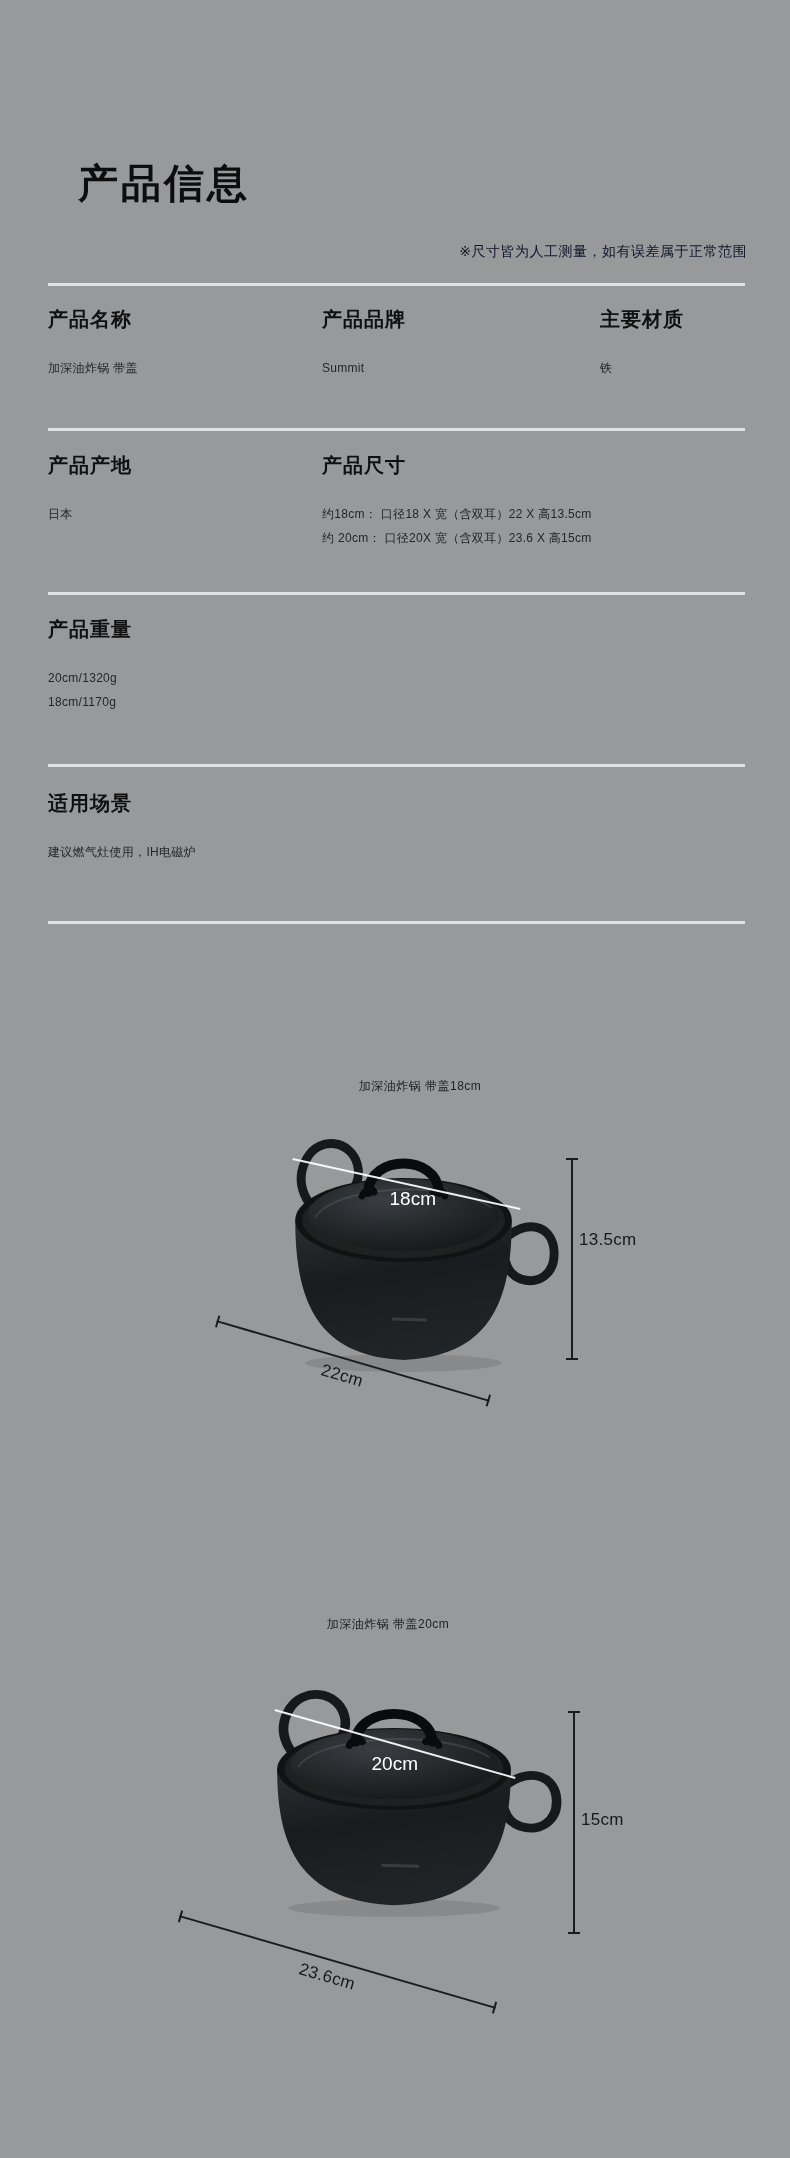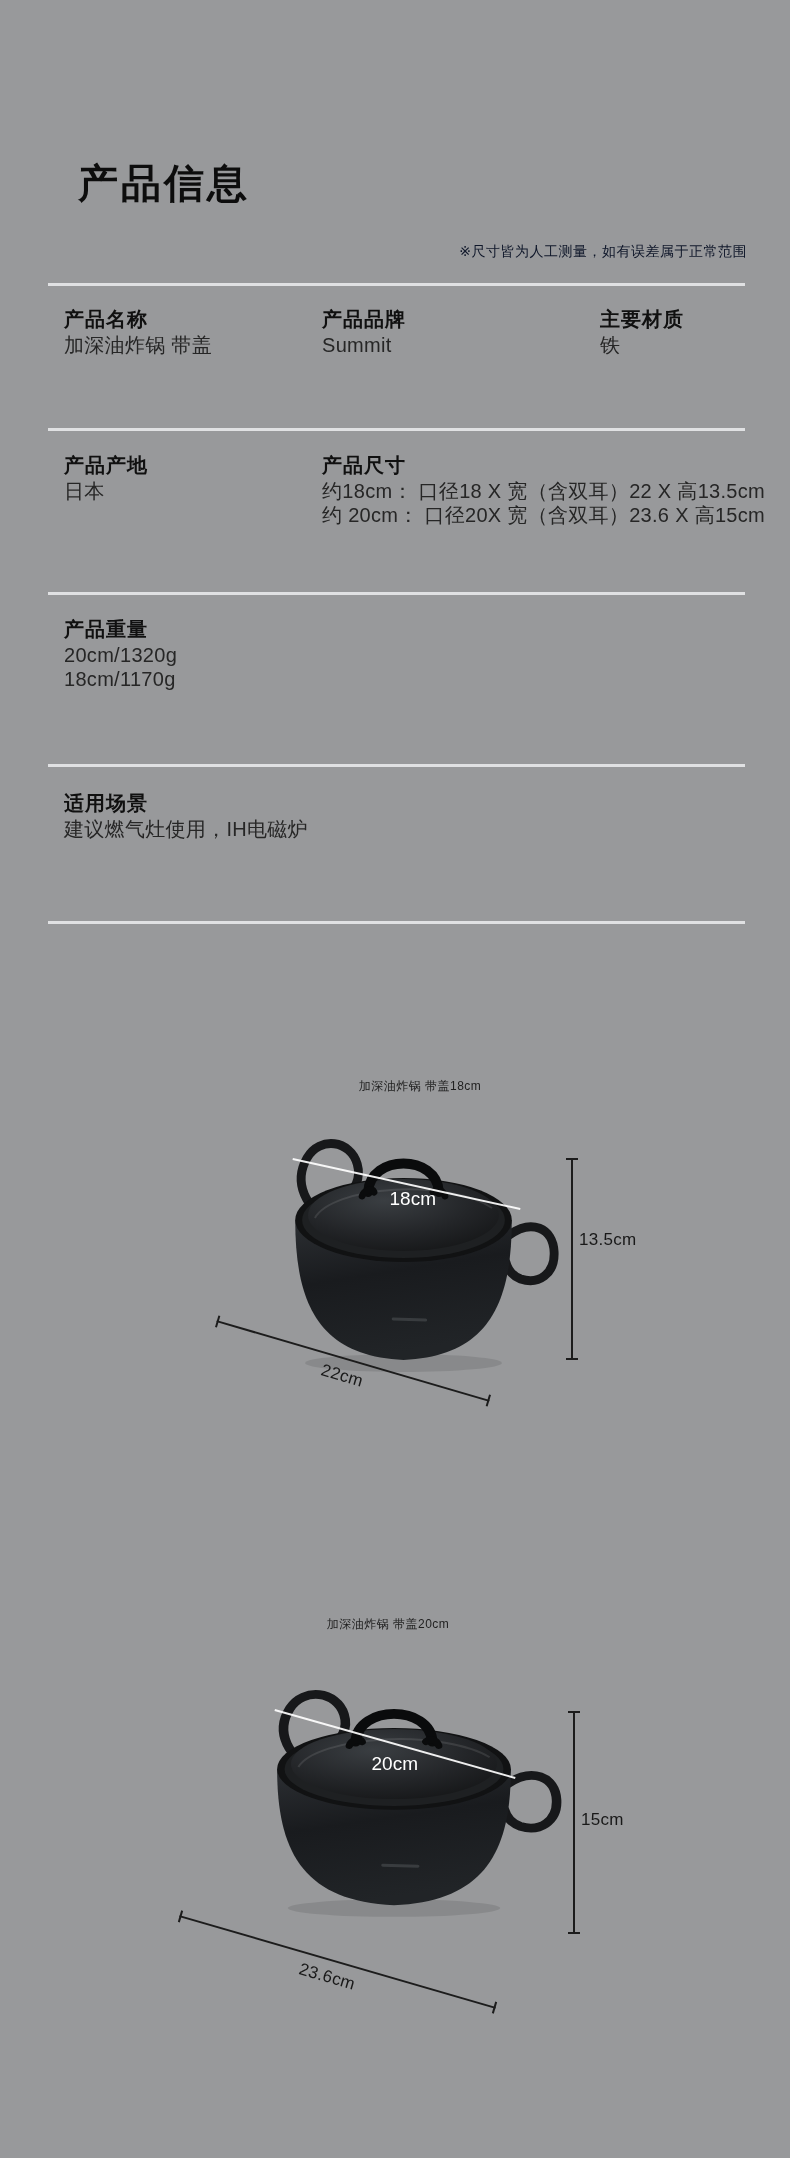--- a/index.html
+++ b/index.html
@@ -21,23 +21,23 @@
   .note{
     position:absolute;right:43px;top:243px;
     font-size:14px;color:#0f172a;letter-spacing:0.5px;
   }
   .divider{
     position:absolute;left:48px;width:697px;height:3px;background:#e0e1e3;
   }
   .d1{top:283px}.d2{top:428px}.d3{top:592px}.d4{top:764px}.d5{top:921px}
   .cell{position:absolute;}
   .cell .label{font-size:20px;font-weight:700;color:#101010;letter-spacing:1px;}
-  .cell .lines{font-size:20px;color:#262626;line-height:24px;letter-spacing:0.3px;}
+  .cell .lines{margin-top:23px;font-size:12px;color:#262626;line-height:24px;letter-spacing:0.3px;}
   .r1{top:306px}.r2{top:452px}.r3{top:616px}.r4{top:790px}
-  .c1{left:64px}.c2{left:322px}.c3{left:600px}
+  .c1{left:48px}.c2{left:322px}.c3{left:600px}
 
   .figure{position:absolute;left:0;width:790px;}
   .fig1{top:1070px;height:390px;}
   .fig2{top:1600px;height:460px;}
   .fig-caption{
     position:absolute;text-align:center;
     font-size:12px;color:#1f1f1f;letter-spacing:0.5px;
   }
   .pot-svg{position:absolute;}
 

